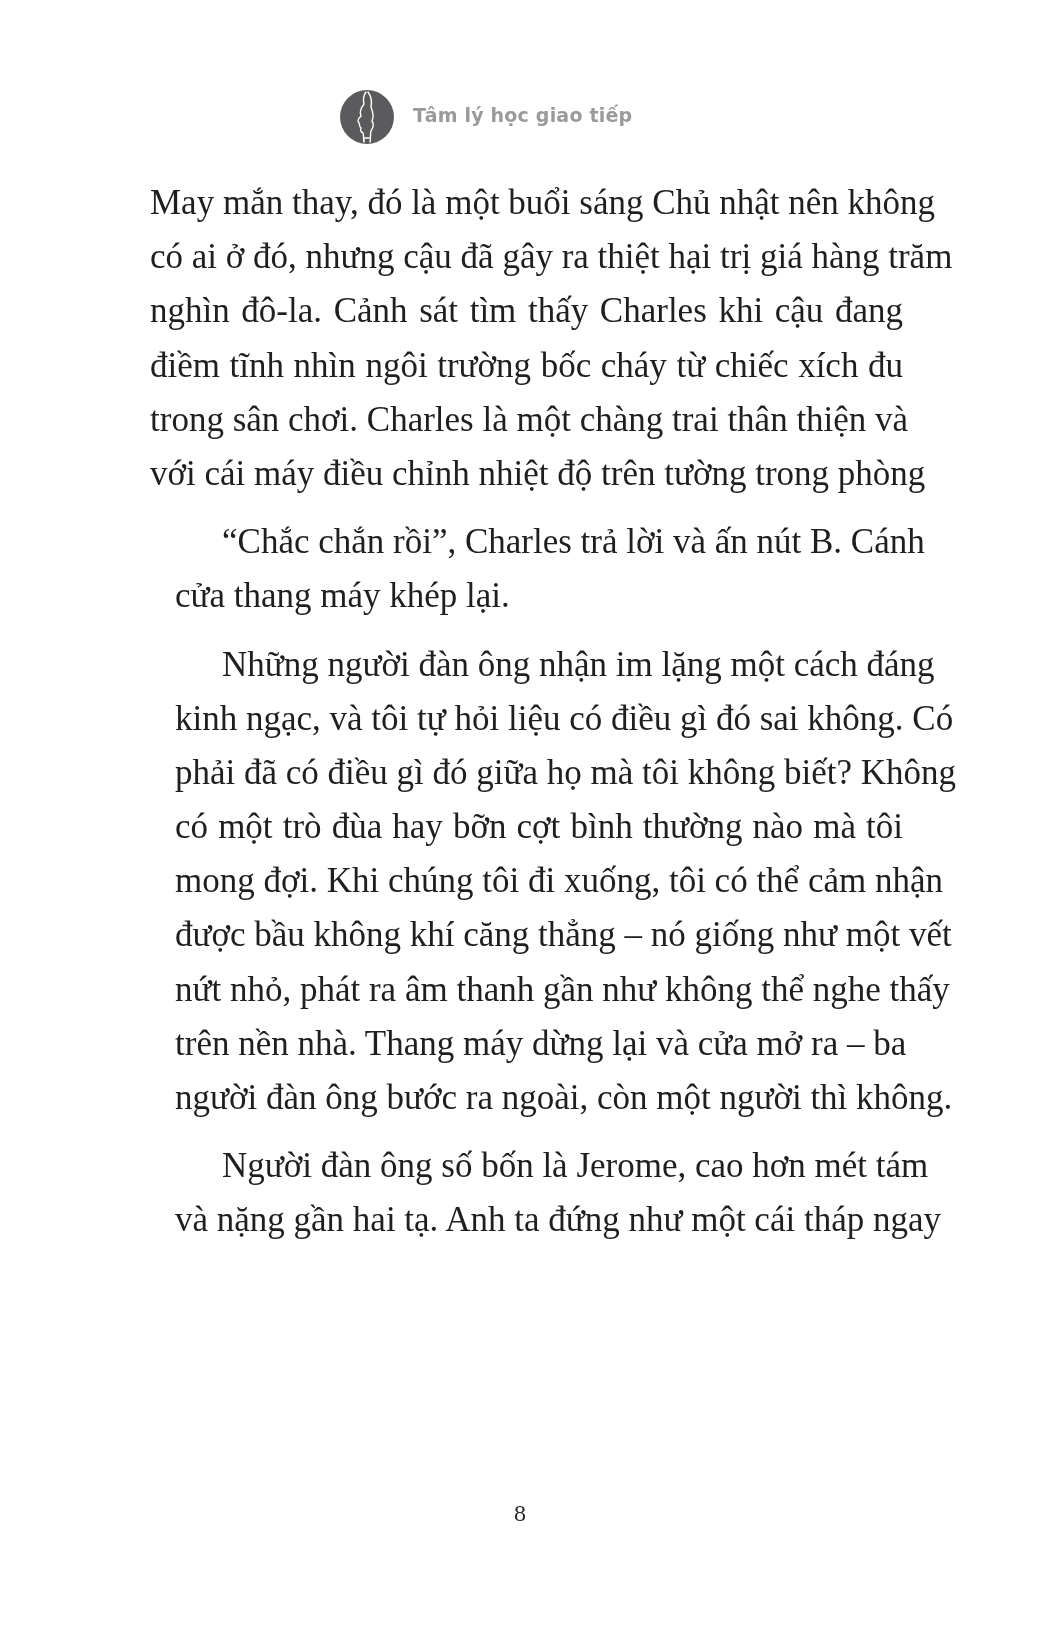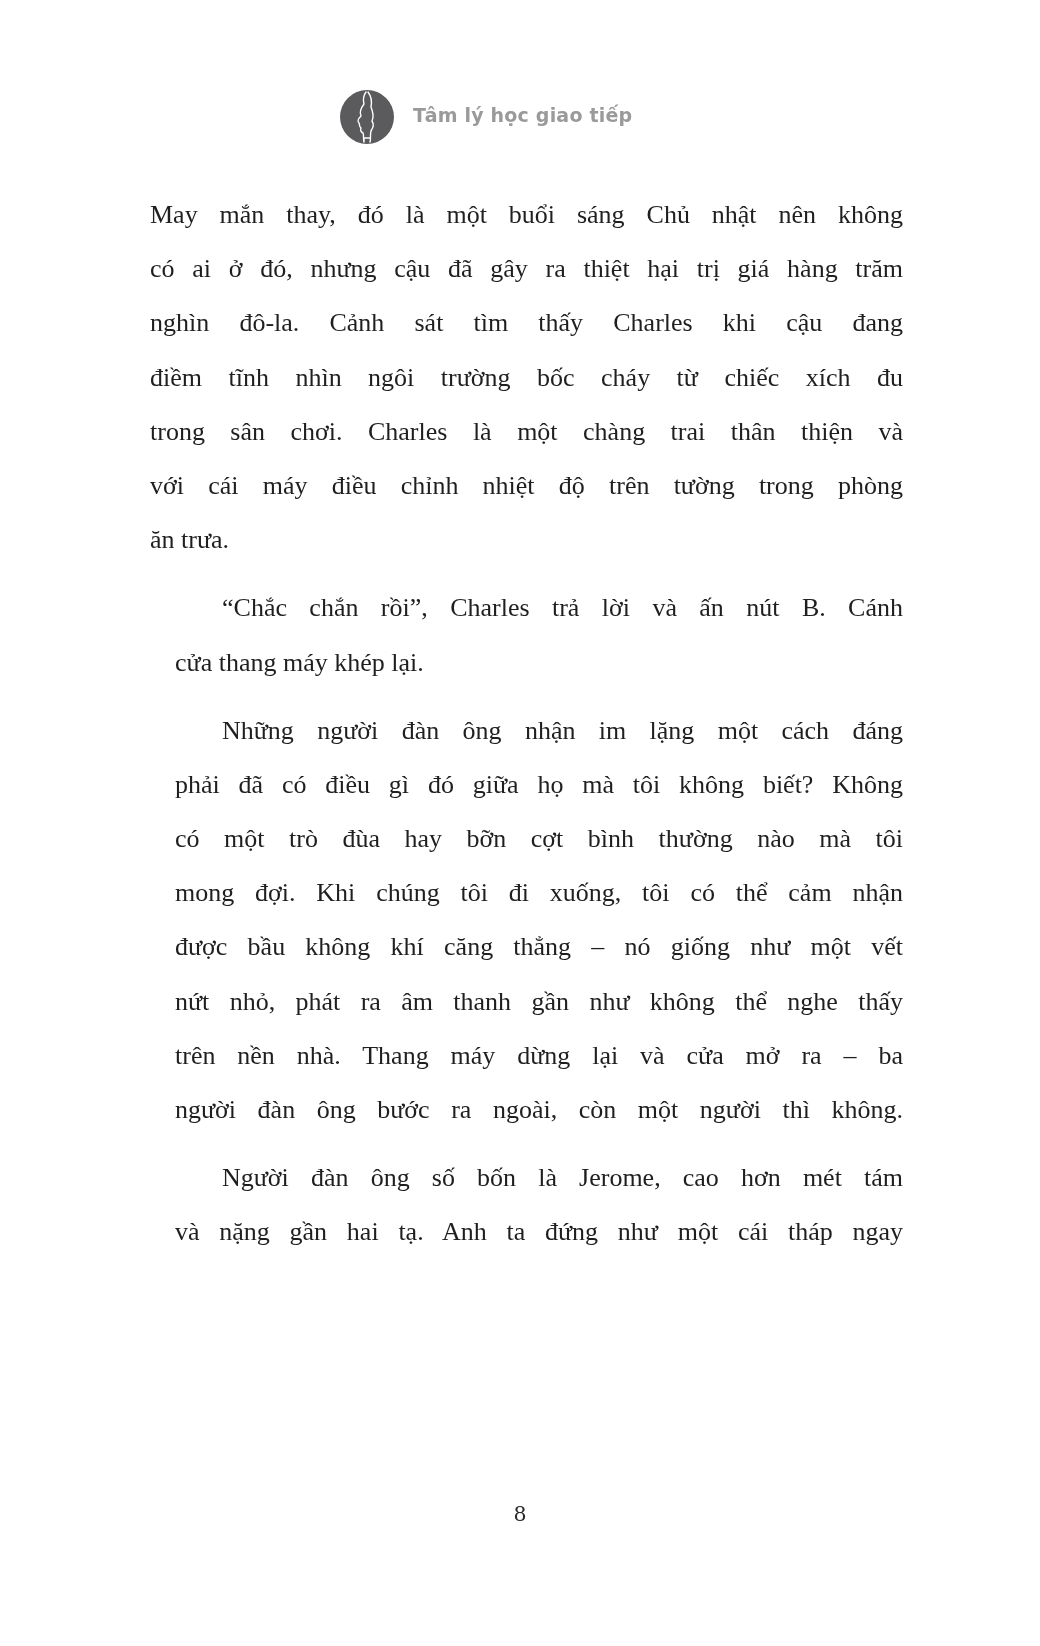--- a/index.html
+++ b/index.html
@@ -2,21 +2,21 @@
 <html><head>
 <meta charset="utf-8">
 <style>
   html, body { margin: 0; padding: 0; background: #ffffff; }
   body { width: 1040px; height: 1646px; position: relative; overflow: hidden; }
   .page { position: absolute; left: 0; top: 0; width: 824px; height: 1646px; background: #ffffff; }
   .running-head { position: absolute; left: 340px; top: 89px; height: 56px; display: flex; align-items: center; }
   .logo { width: 54px; height: 54px; border-radius: 50%; background: #5b5b5d; position: relative; overflow: hidden; }
   .logo svg { position: absolute; left: 0; top: 0; }
   .head-title { margin-left: 19px; font-family: "DejaVu Sans", sans-serif; font-weight: bold; font-size: 19px; color: #9a9a9a; letter-spacing: 0.2px; position: relative; top: -2px; }
-  .body-text { position: absolute; left: 150px; top: 188px; width: 753px; font-family: "Liberation Serif", "DejaVu Serif", serif; font-size: 26px; color: #1f1f1f; }
+  .body-text { position: absolute; left: 150px; top: 176px; width: 753px; font-family: "Liberation Serif", "DejaVu Serif", serif; font-size: 35px; color: #1f1f1f; }
   .line { display: block; height: 54.2px; line-height: 54.2px; white-space: nowrap; text-align: justify; text-align-last: justify; }
   .line.last { text-align-last: left; }
   .line.indent { padding-left: 47px; }
   .para + .para { margin-top: 14px; margin-left: 25px; }
   .page-number { position: absolute; left: 0; width: 1040px; top: 1500px; text-align: center; font-family: "Liberation Serif", "DejaVu Serif", serif; font-size: 24px; color: #2a2a2a; }
 </style>
 </head>
 <body>
 
 <div class="page">
@@ -32,30 +32,30 @@
 
   <div class="body-text">
 
     <div class="para">
       <span class="line">May mắn thay, đó là một buổi sáng Chủ nhật nên không</span>
       <span class="line">có ai ở đó, nhưng cậu đã gây ra thiệt hại trị giá hàng trăm</span>
       <span class="line">nghìn đô-la. Cảnh sát tìm thấy Charles khi cậu đang</span>
       <span class="line">điềm tĩnh nhìn ngôi trường bốc cháy từ chiếc xích đu</span>
       <span class="line">trong sân chơi. Charles là một chàng trai thân thiện và</span>
       <span class="line">với cái máy điều chỉnh nhiệt độ trên tường trong phòng</span>
-      <span class="line last">ăn trưa.</span>
     </div>
 
     <div class="para">
       <span class="line indent">“Chắc chắn rồi”, Charles trả lời và ấn nút B. Cánh</span>
       <span class="line last">cửa thang máy khép lại.</span>
     </div>
 
     <div class="para">
       <span class="line indent">Những người đàn ông nhận im lặng một cách đáng</span>
+      <span class="line">kinh ngạc, và tôi tự hỏi liệu có điều gì đó sai không. Có</span>
       <span class="line">phải đã có điều gì đó giữa họ mà tôi không biết? Không</span>
       <span class="line">có một trò đùa hay bỡn cợt bình thường nào mà tôi</span>
       <span class="line">mong đợi. Khi chúng tôi đi xuống, tôi có thể cảm nhận</span>
       <span class="line">được bầu không khí căng thẳng – nó giống như một vết</span>
       <span class="line">nứt nhỏ, phát ra âm thanh gần như không thể nghe thấy</span>
       <span class="line">trên nền nhà. Thang máy dừng lại và cửa mở ra – ba</span>
       <span class="line">người đàn ông bước ra ngoài, còn một người thì không.</span>
     </div>
 
     <div class="para">

